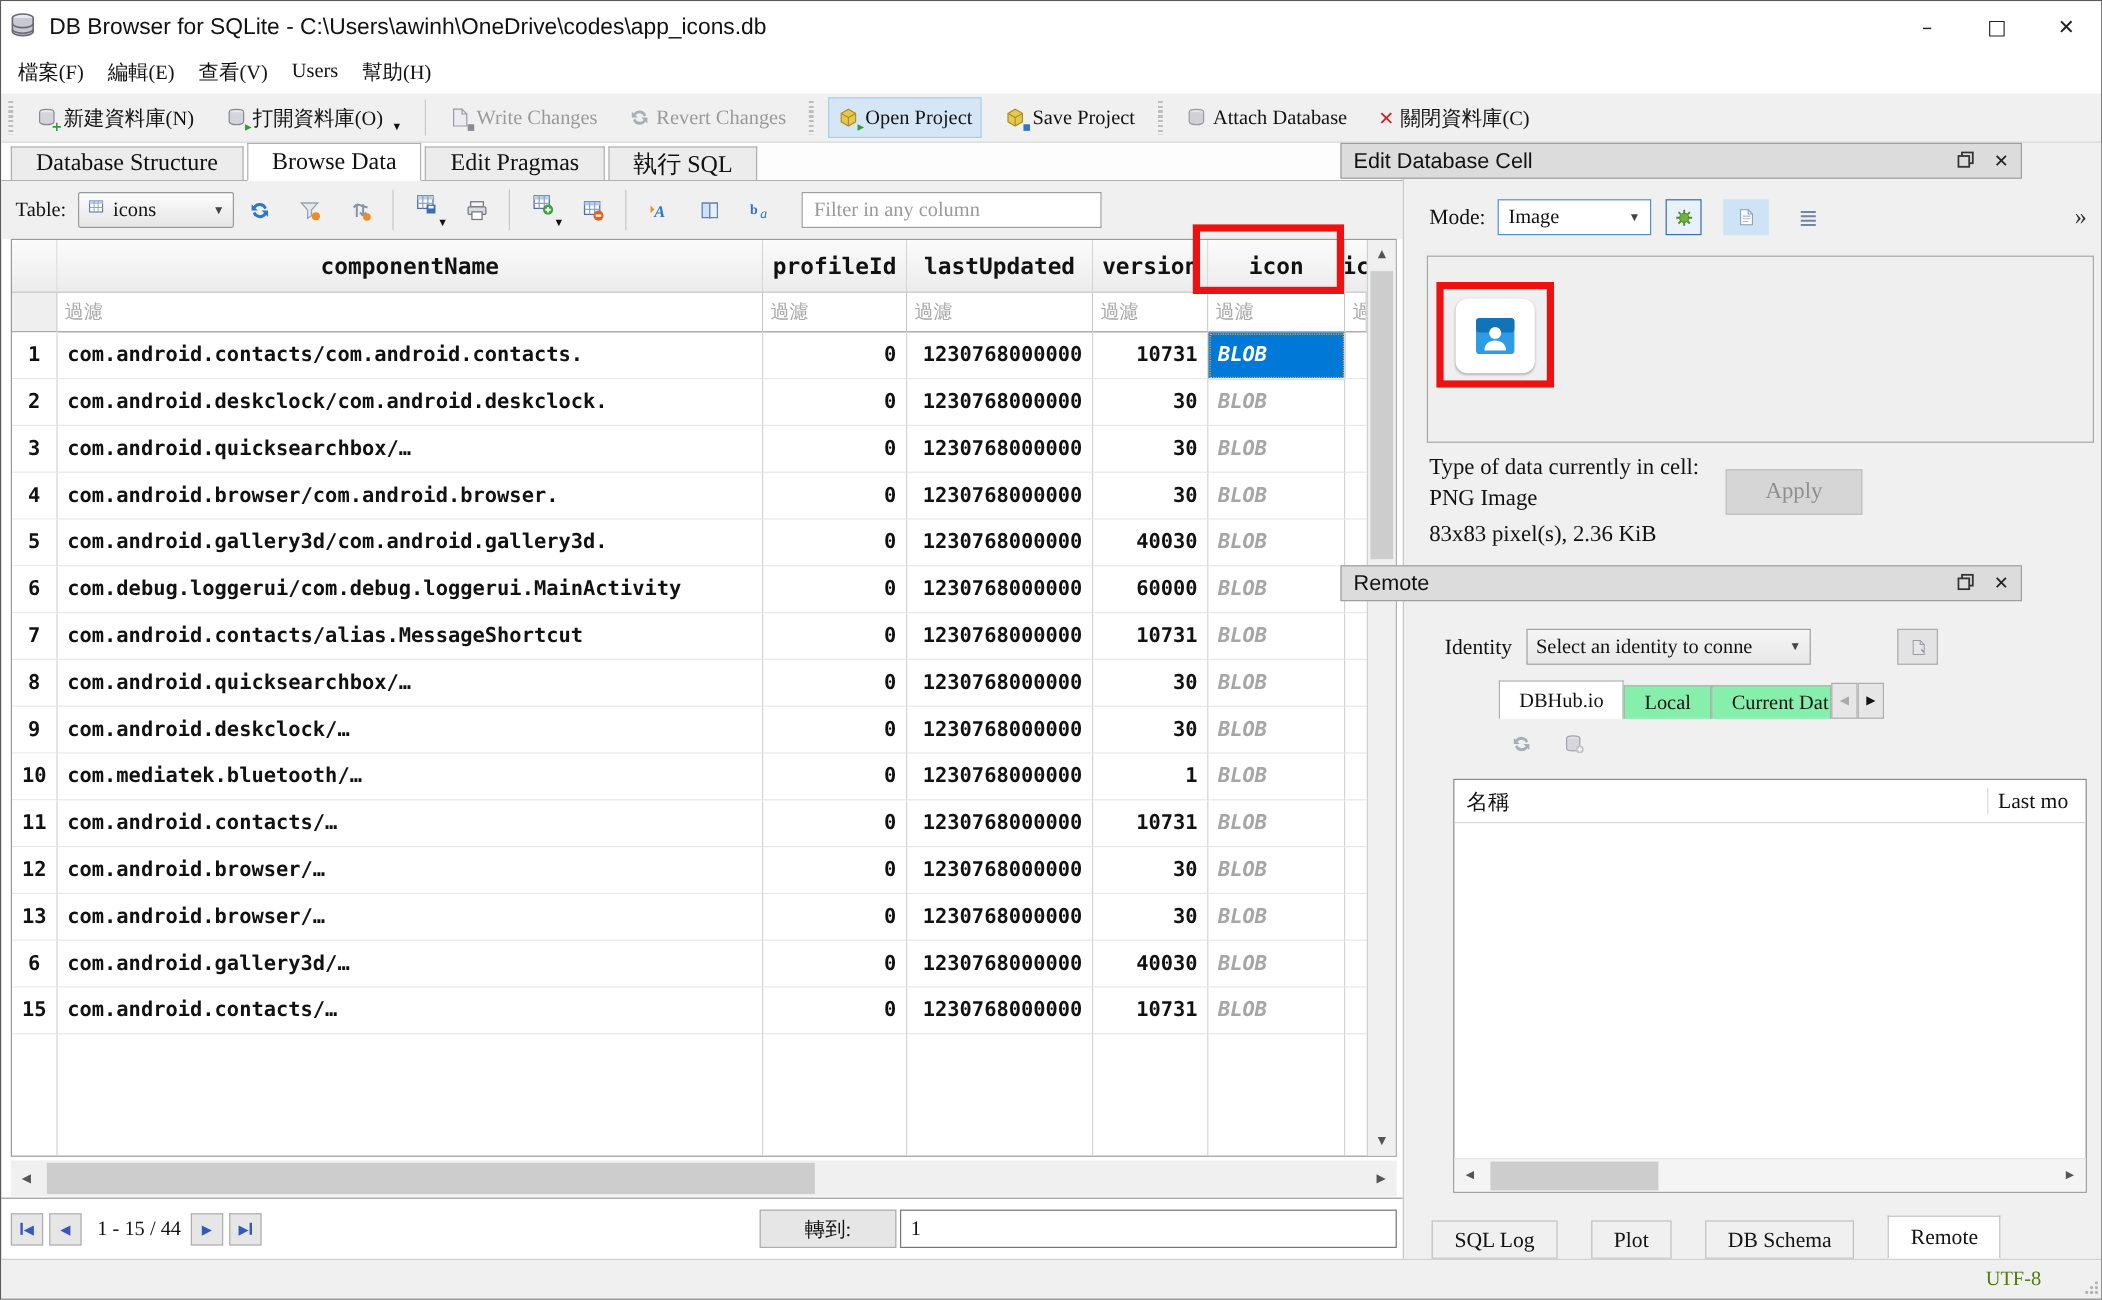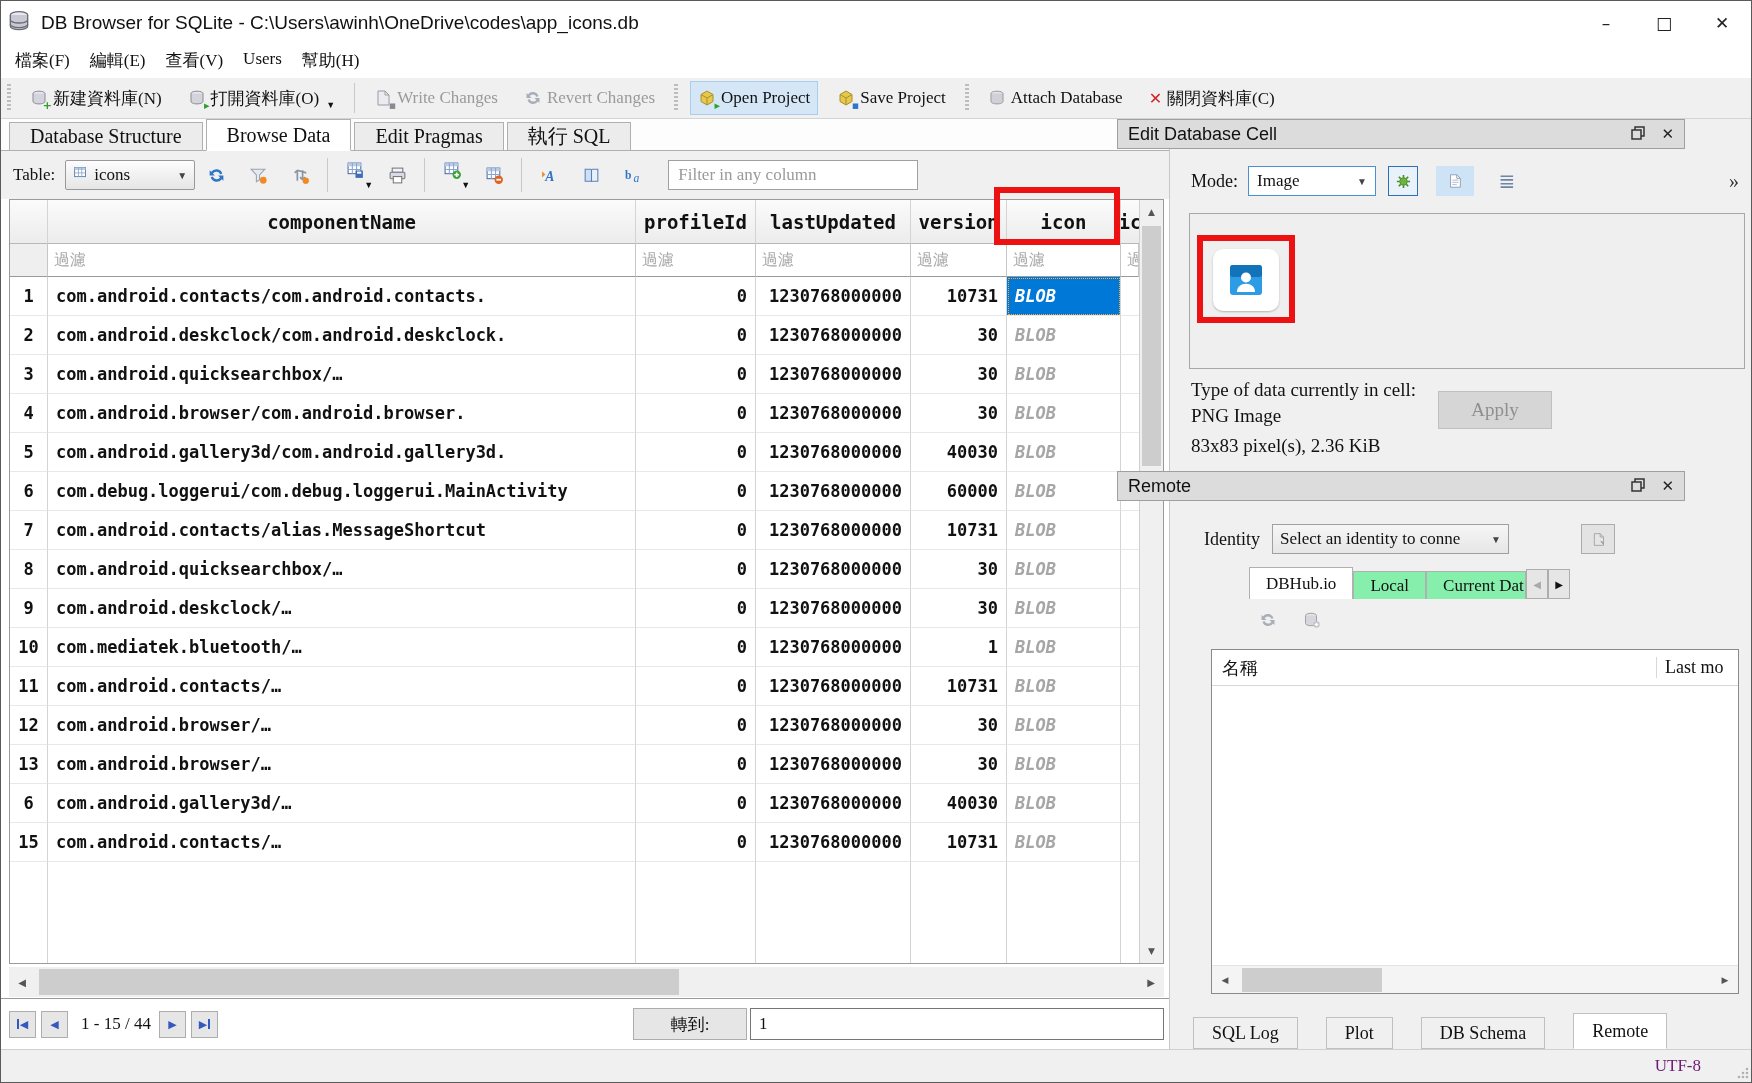--- a/index.html
+++ b/index.html
@@ -128,21 +128,21 @@
   .rl-hscroll { position:absolute; left:0; bottom:0; width:100%; height:28px; background:#f4f4f4; border-top:1px solid #e4e4e4; }
   .rl-thumb { position:absolute; left:30px; top:2px; width:140px; height:24px; background:#cdcdcd; }
   .rl-arrow { position:absolute; top:0; width:26px; height:28px; display:flex; align-items:center; justify-content:center; font-size:9px; color:#555; font-family:"DejaVu Sans", sans-serif; }
 
   .dock-tabs { position:absolute; left:1192px; top:1012px; height:36px; display:flex; align-items:flex-end; font-size:18px;gap:28px; }
   .dtab { padding:5px 18px; border:1px solid #c0c0c0; background:#f0f0f0; height:32px; display:flex; align-items:center; }
   .dtab.active { background:#fff; height:36px; border-bottom:1px solid #fff; }
 
   
   .statusbar { position:absolute; left:0; top:1048px; width:1752px; height:34px; background:#f0f0f0; border-top:1px solid #d0d0d0; }
-  .encoding { position:absolute; right:52px; top:6px; font-size:17px; color:#701a75; }
+  .encoding { position:absolute; right:52px; top:6px; font-size:17px; color:#4d7c0f; }
 
   
   .red1 { position:absolute; left:993px; top:186px; width:126px; height:58px; border:6px solid #ee1111; z-index:60; pointer-events:none; }
   .red2 { position:absolute; left:1196px; top:234px; width:98px; height:88px; border:6px solid #ee1111; z-index:60; pointer-events:none; }
 </style>
 </head>
 <body>
 
 <div class="titlebar">
   <span>

